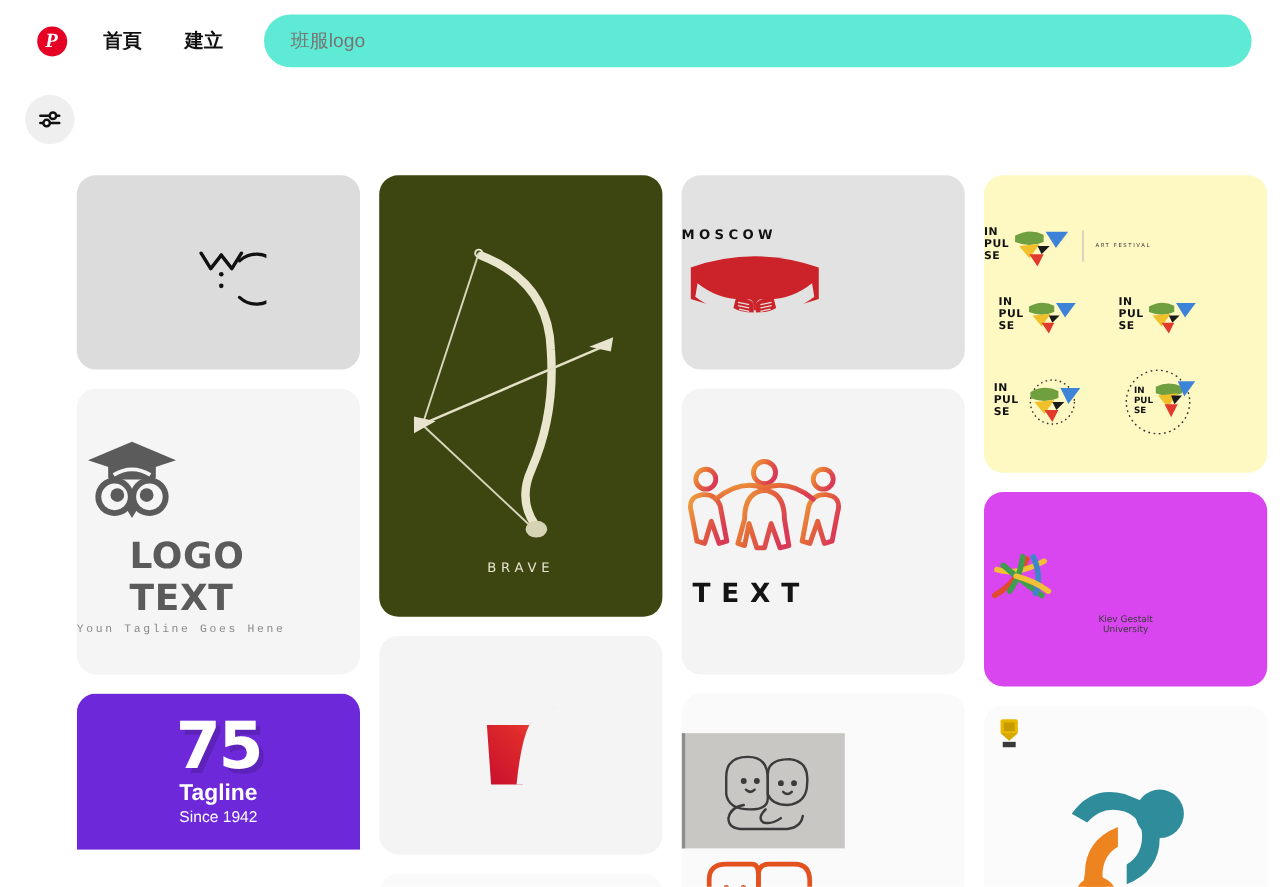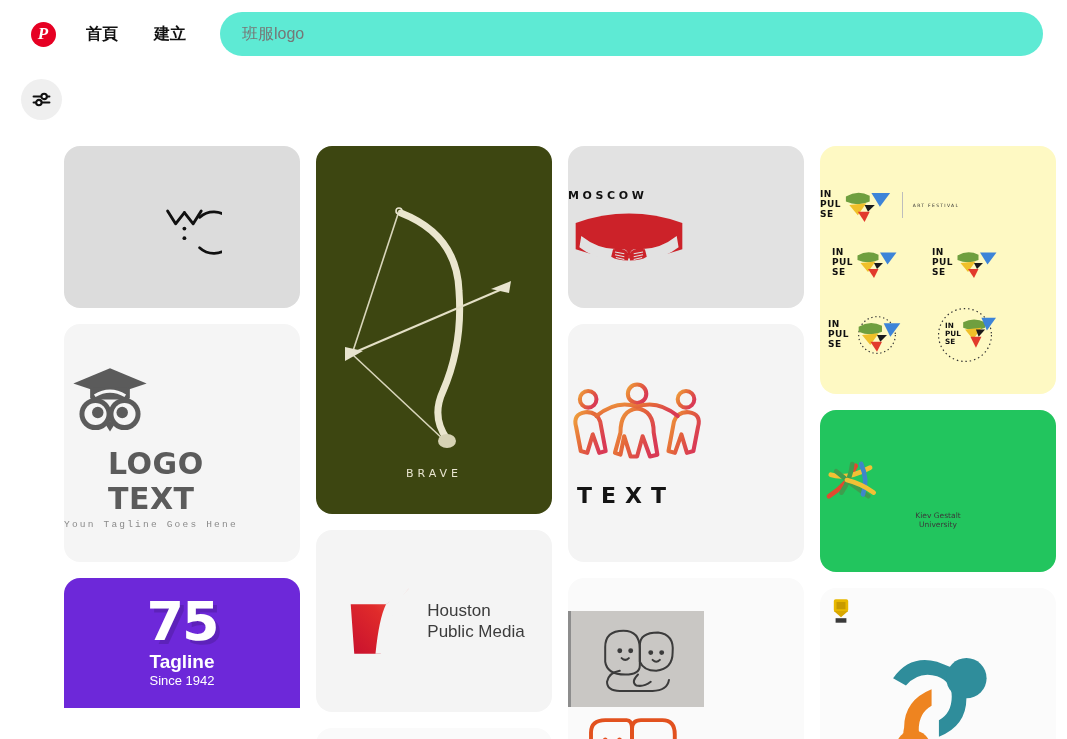--- a/index.html
+++ b/index.html
@@ -104,21 +104,21 @@
   .c-polo      { height: 162px; background: #dcdcdc; }
   .c-owl       { height: 238px; background: #f5f5f5; }
   .c-75        { height: 250px; background: #ffffff; }
   .c-brave     { height: 368px; background: #3d4611; }
   .c-houston   { height: 182px; background: #f4f4f4; }
   .c-partial   { height: 120px; background: #fafafa; }
   .c-moscow    { height: 162px; background: #e2e2e2; }
   .c-unity     { height: 238px; background: #f4f4f4; }
   .c-sketch    { height: 250px; background: #fafafa; }
   .c-inpulse   { height: 248px; background: #fef9c3; }
-  .c-kiev      { height: 162px; background: #22c55e; }
+  .c-kiev      { height: 162px; background: #d946ef; }
   .c-embrace   { height: 250px; background: #fbfbfb; }
 
   .card-inner { width: 100%; height:100%; display:flex; flex-direction:column; justify-content:center; }
 
   
   .owl-text {
     font-size: 30px; font-weight: bold; letter-spacing: 0.5px;
     color: #5b5b5b; font-family: "DejaVu Sans", sans-serif;
     margin-top: 6px;
     margin-left: 44px;
@@ -279,24 +279,20 @@
             <defs>
               <linearGradient id="hpmGrad" x1="0" y1="1" x2="1" y2="0">
                 <stop offset="0%" stop-color="#c8102e"></stop>
                 <stop offset="55%" stop-color="#e02b2b"></stop>
                 <stop offset="100%" stop-color="#f4685a"></stop>
               </linearGradient>
             </defs>
             <path d="M8 24 L48 24 Q70 10 74 6 Q48 30 42 80 L12 80 Z" fill="url(#hpmGrad)"></path>
             <path d="M48 24 Q62 12 74 6 Q50 32 44 80 L36 80 Q40 40 48 24 Z" fill="#f4f4f4"></path>
           </svg>
-          <div class="houston-txt">
-            <div>Houston</div>
-            <div>Public Media</div>
-          </div>
         </div>
       </div>
 
       <div class="card c-partial">
         <div class="card-inner" style="opacity:.25; gap:8px;">
           
         </div>
       </div>
     </div>
 

